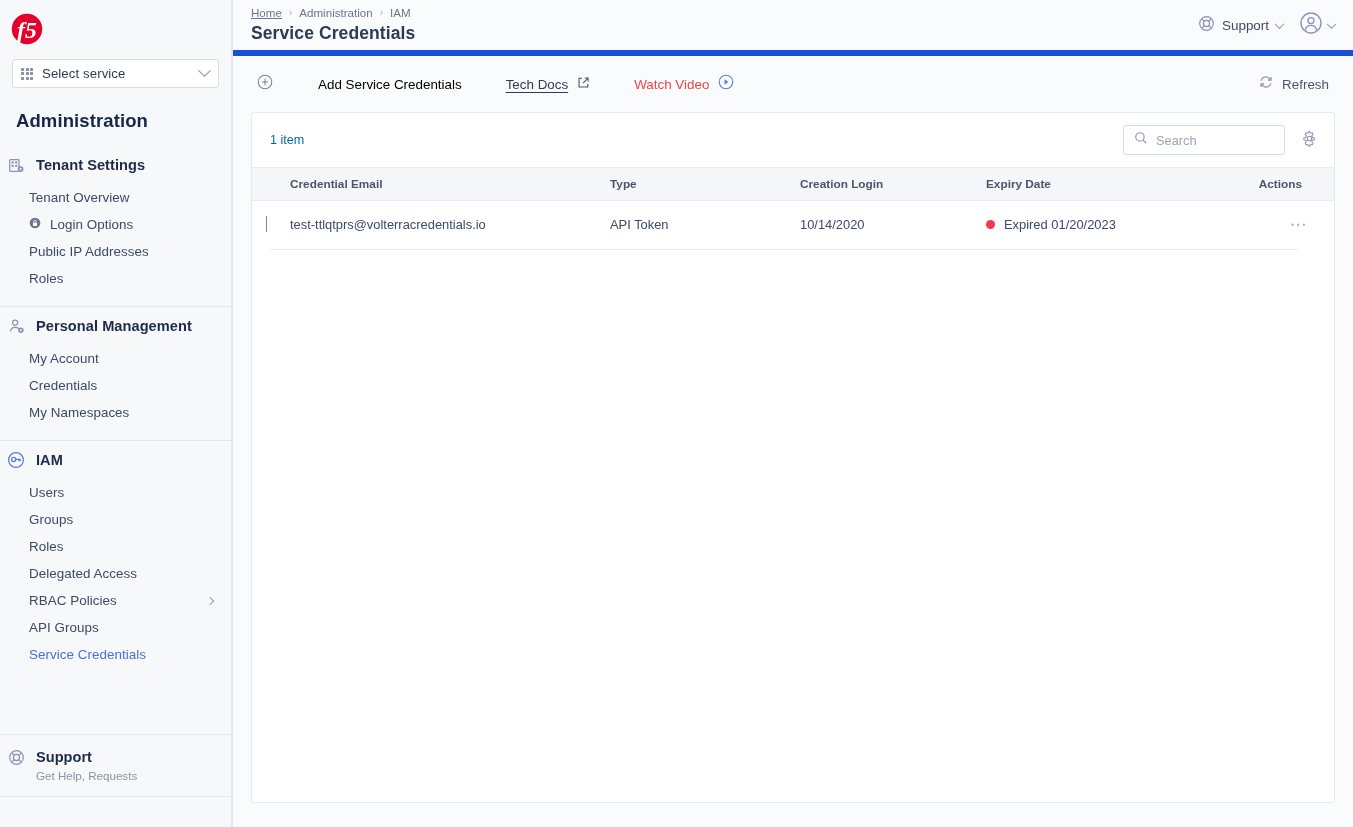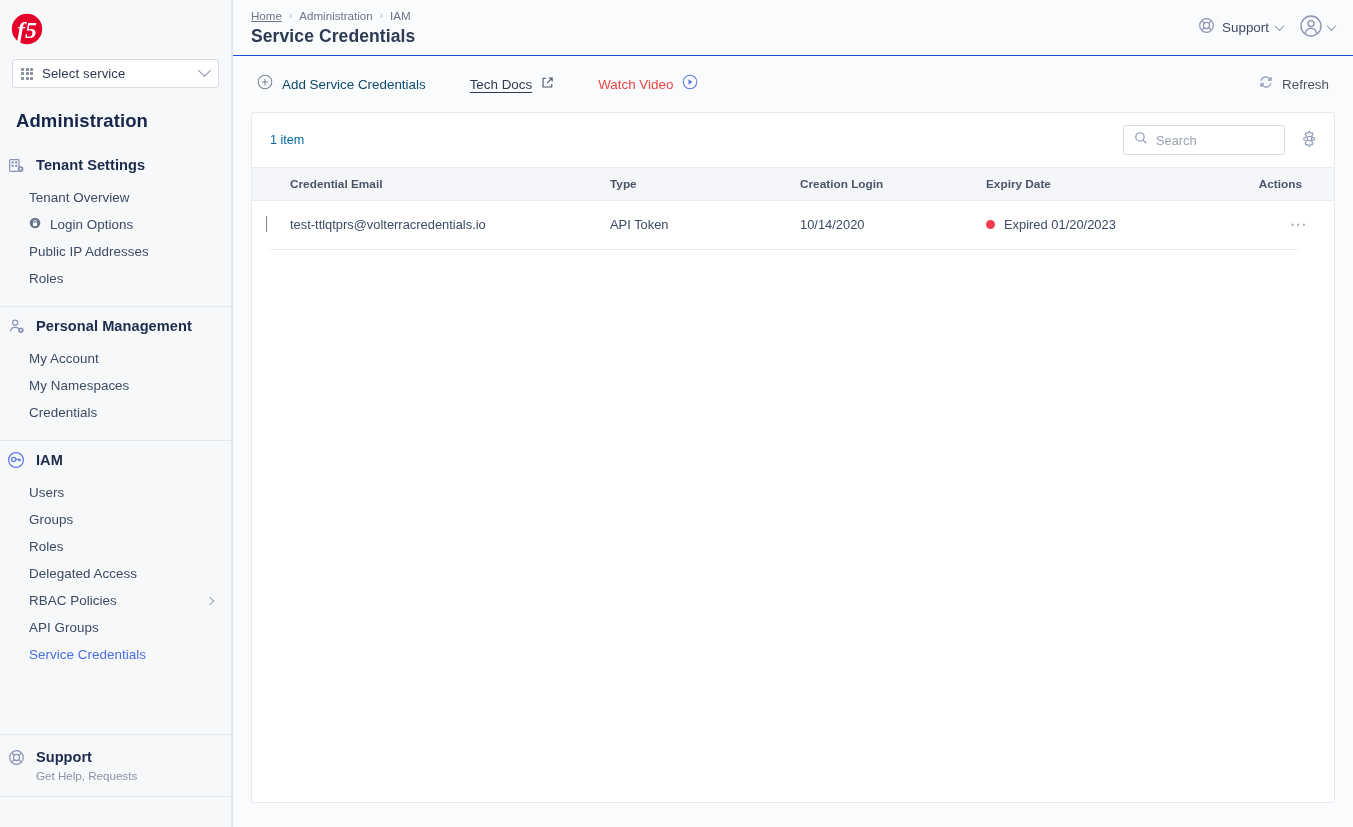--- a/index.html
+++ b/index.html
@@ -76,21 +76,21 @@
   .support-title { font-size: 14.6px; font-weight: bold; color: #1d2b4c; }
   .support-sub { font-size: 11.6px; color: #8a93a5; padding-left: 30px; margin-top: 2px; }
   .sidebar-footer { height: 30px; background: #f7f8fa; }
 
   
   .main { flex: 1; height: 827px; background: #fafbfc; display: flex; flex-direction: column;
           border-left: 1px solid #e3e6ec; }
 
   .topbar {
     height: 56px; background: #fafbfc;
-    border-bottom: 1px solid #1d4ed8;
+    border-bottom: 6px solid #1d4ed8;
     display: flex; align-items: center; justify-content: space-between;
     padding: 0 18px 0 10px; flex: 0 0 56px;
   }
   .crumb-title-wrap { padding-left: 8px; }
   .breadcrumb { display: flex; align-items: center; gap: 7px; font-size: 11.6px; color: #7a8497; }
   .crumb-a { color: #6b7689; text-decoration: underline; cursor: pointer; }
   .crumb-plain { color: #6b7689; }
   .crumb-sep { color: #aab2c0; font-size: 10px; }
   .page-title { font-size: 17.5px; color: #2c3a54; margin-top: 4px; letter-spacing: .1px; }
 
@@ -100,21 +100,21 @@
   .avatar-btn { display: flex; align-items: center; gap: 5px; cursor: pointer; }
   .chev-sm { width: 7px; height: 7px; border-right: 1.3px solid #8a93a5; border-bottom: 1.3px solid #8a93a5;
              transform: rotate(45deg) translate(-1px,-1px); }
 
   .toolbar {
     height: 56px; display: flex; align-items: center; justify-content: space-between;
     padding: 0 24px 0 24px; flex: 0 0 56px;
   }
   .toolbar-left { display: flex; align-items: center; gap: 44px; }
   .tb-item { display: flex; align-items: center; gap: 9px; cursor: pointer; }
-  .tb-add-label { font-size: 13.4px; color: #0c4a6e; }
+  .tb-add-label { font-size: 13.4px; color: #000000; margin-left: 36px; }
   .tb-docs-label { font-size: 13.4px; color: #2c3a54; text-decoration: underline; text-underline-offset: 3px; }
   .tb-video-label { font-size: 13.4px; color: #ef4444; }
   .refresh-btn { display: flex; align-items: center; gap: 8px; cursor: pointer; }
   .refresh-label { font-size: 13.4px; color: #4a5568; }
 
   .card {
     margin: 0 18px 24px 18px;
     background: #ffffff;
     border: 1px solid #e6e9ee;
     border-radius: 3px;
@@ -249,24 +249,24 @@
               <circle cx="15.2" cy="14.4" r="3.2" fill="#8a93b5"></circle>
               <circle cx="15.2" cy="14.4" r="1.1" fill="#f7f8fa"></circle>
             </svg>
           </span>
           <span class="group-head-label">Personal Management</span>
         </div>
         <div class="nav-item">
           <span>My Account</span>
         </div>
         <div class="nav-item">
+          <span>Credentials</span>
+        </div>
+        <div class="nav-item">
           <span>My Namespaces</span>
-        </div>
-        <div class="nav-item">
-          <span>Credentials</span>
         </div>
       </div>
 
       <div class="nav-group" style="border-bottom:none;">
         <div class="group-head">
           <span class="group-icon">
             <svg width="18" height="18" viewBox="0 0 20 20">
               <circle cx="10" cy="10" r="8.2" fill="none" stroke="#5b7ce0" stroke-width="1.4"></circle>
               <circle cx="7.4" cy="9.4" r="2.3" fill="none" stroke="#5b7ce0" stroke-width="1.4"></circle>
               <path d="M9.7 9.4h5.2M13.3 9.4v2.2M14.9 9.4v1.8" stroke="#5b7ce0" stroke-width="1.4" fill="none"></path>

